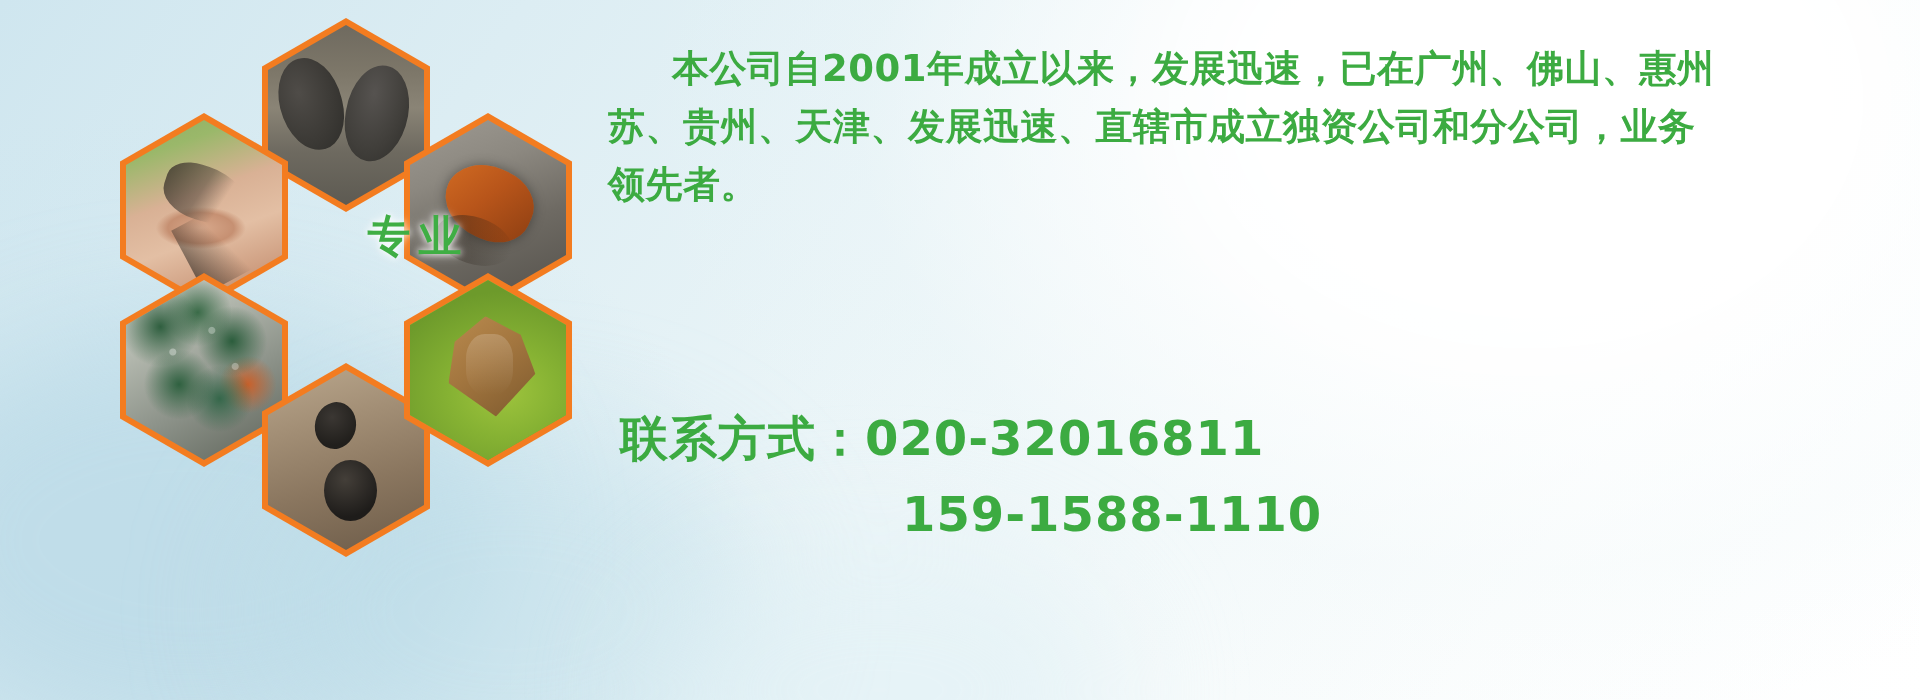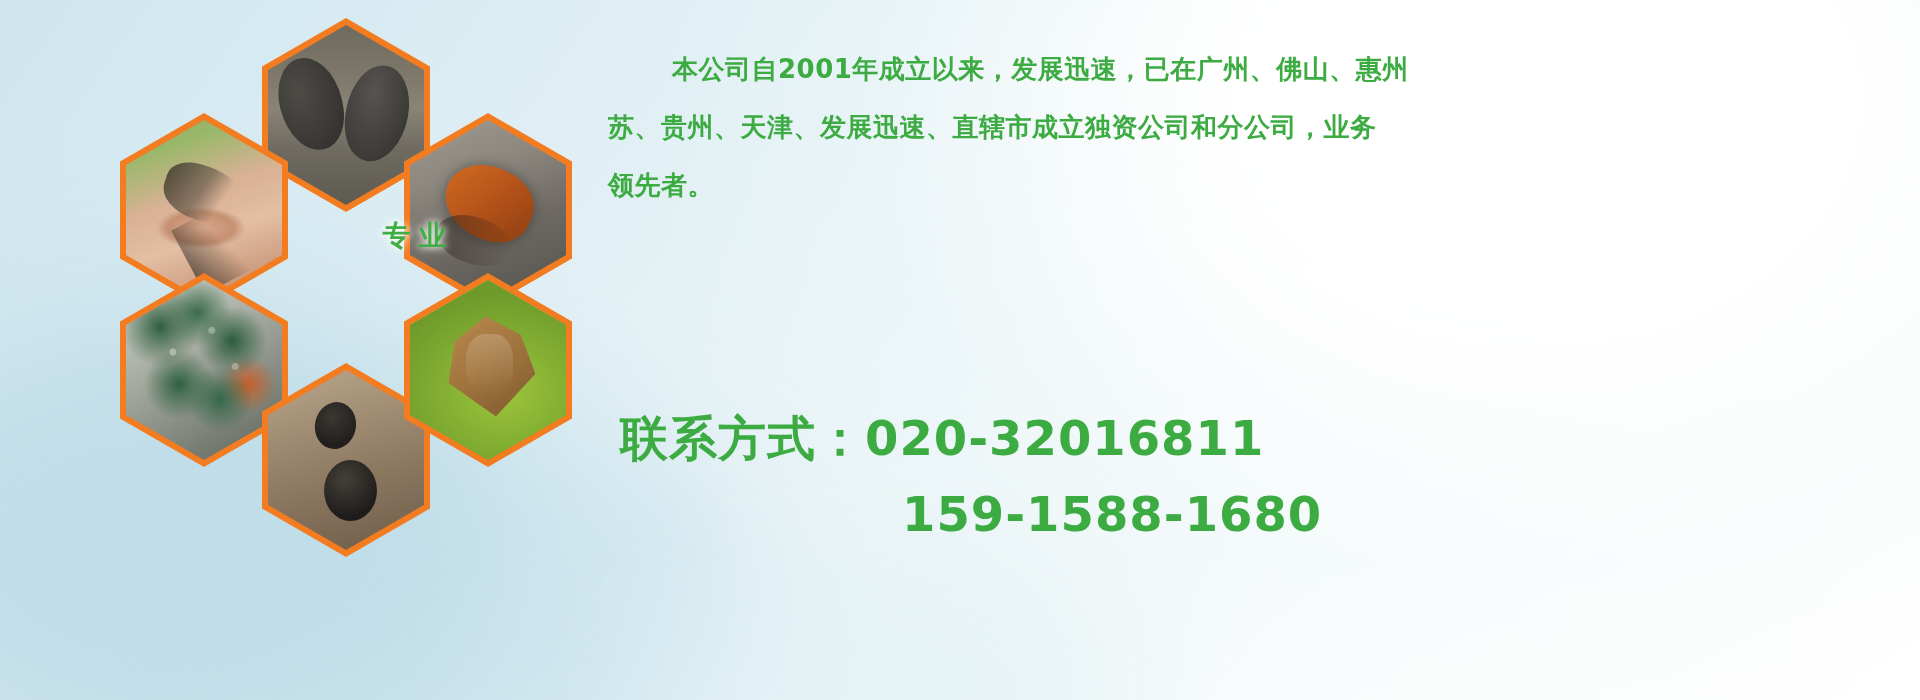--- a/index.html
+++ b/index.html
@@ -146,33 +146,33 @@
     border-radius:40%;
   }
 
   
   #center-label{
     position:absolute;left:245px;top:195px;width:155px;
     text-align:center;z-index:5;
     font-family:"DejaVu Sans","Liberation Sans",sans-serif;
   }
   #center-label .cl-line{
-    font-size:28px;font-weight:700;color:#3fae44;
+    font-size:43px;font-weight:700;color:#3fae44;
     letter-spacing:8px;line-height:66px;
     text-shadow:0 0 6px rgba(255,255,255,.95),0 0 12px rgba(255,255,255,.8);
     white-space:nowrap;
   }
 
   
   #about-block{
     position:absolute;left:608px;top:40px;width:1310px;
   }
   .about-line{
     font-family:"DejaVu Sans","Liberation Sans",sans-serif;
-    font-size:26px;font-weight:700;color:#3cab41;
+    font-size:37px;font-weight:700;color:#3cab41;
     line-height:58px;letter-spacing:.5px;white-space:nowrap;
   }
   .about-line.first{text-indent:64px;}
 
   #contact-block{
     position:absolute;left:620px;top:400px;width:1300px;
   }
   .contact-line{
     font-family:"DejaVu Sans","Liberation Sans",sans-serif;
     font-size:48px;font-weight:700;color:#3cab41;
@@ -234,16 +234,16 @@
   </div>
 
   <div id="about-block">
     <div class="about-line first">本公司自2001年成立以来，发展迅速，已在广州、佛山、惠州</div>
     <div class="about-line">苏、贵州、天津、发展迅速、直辖市成立独资公司和分公司，业务</div>
     <div class="about-line">领先者。</div>
   </div>
 
   <div id="contact-block">
     <div class="contact-line">联系方式：020-32016811</div>
-    <div class="contact-line second">159-1588-1680</div>
+    <div class="contact-line second">159-1588-1110</div>
   </div>
 
 </div>
 
 </body></html>

